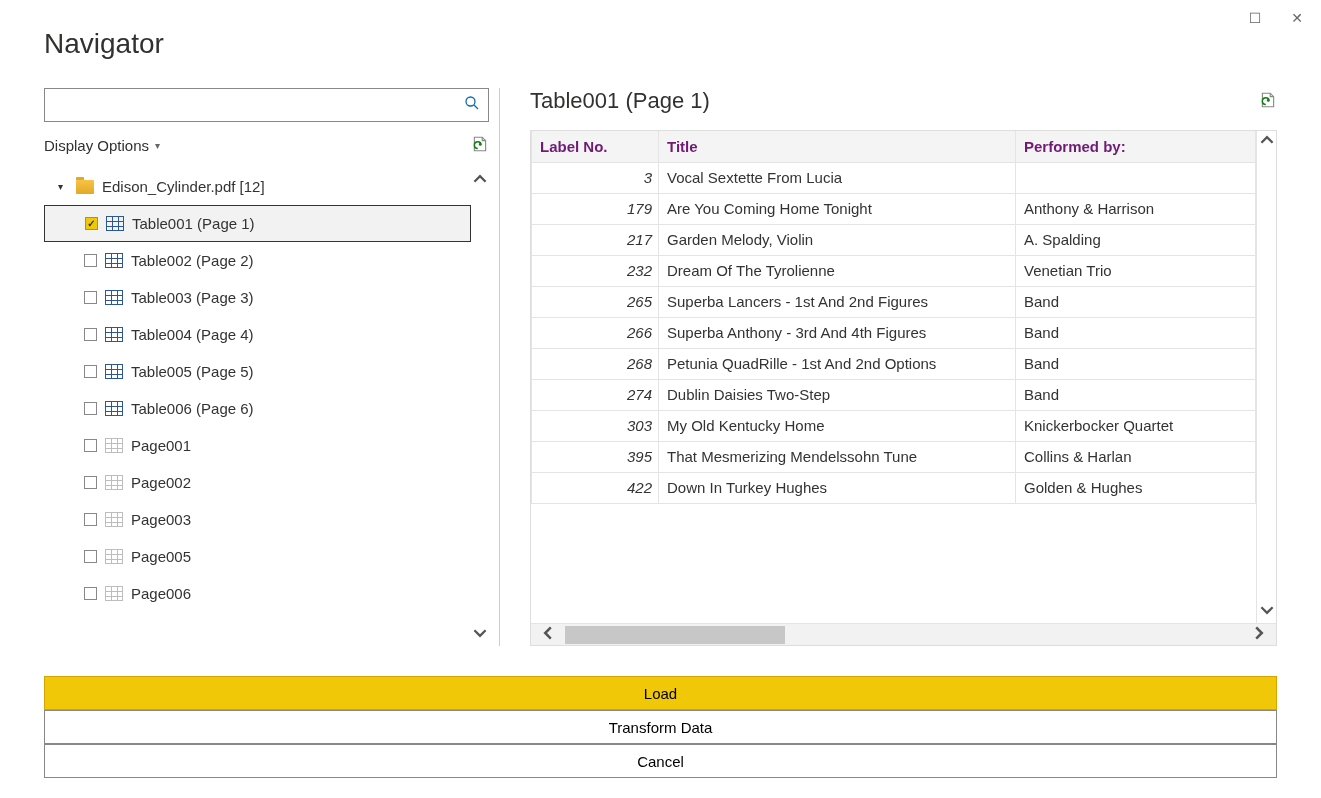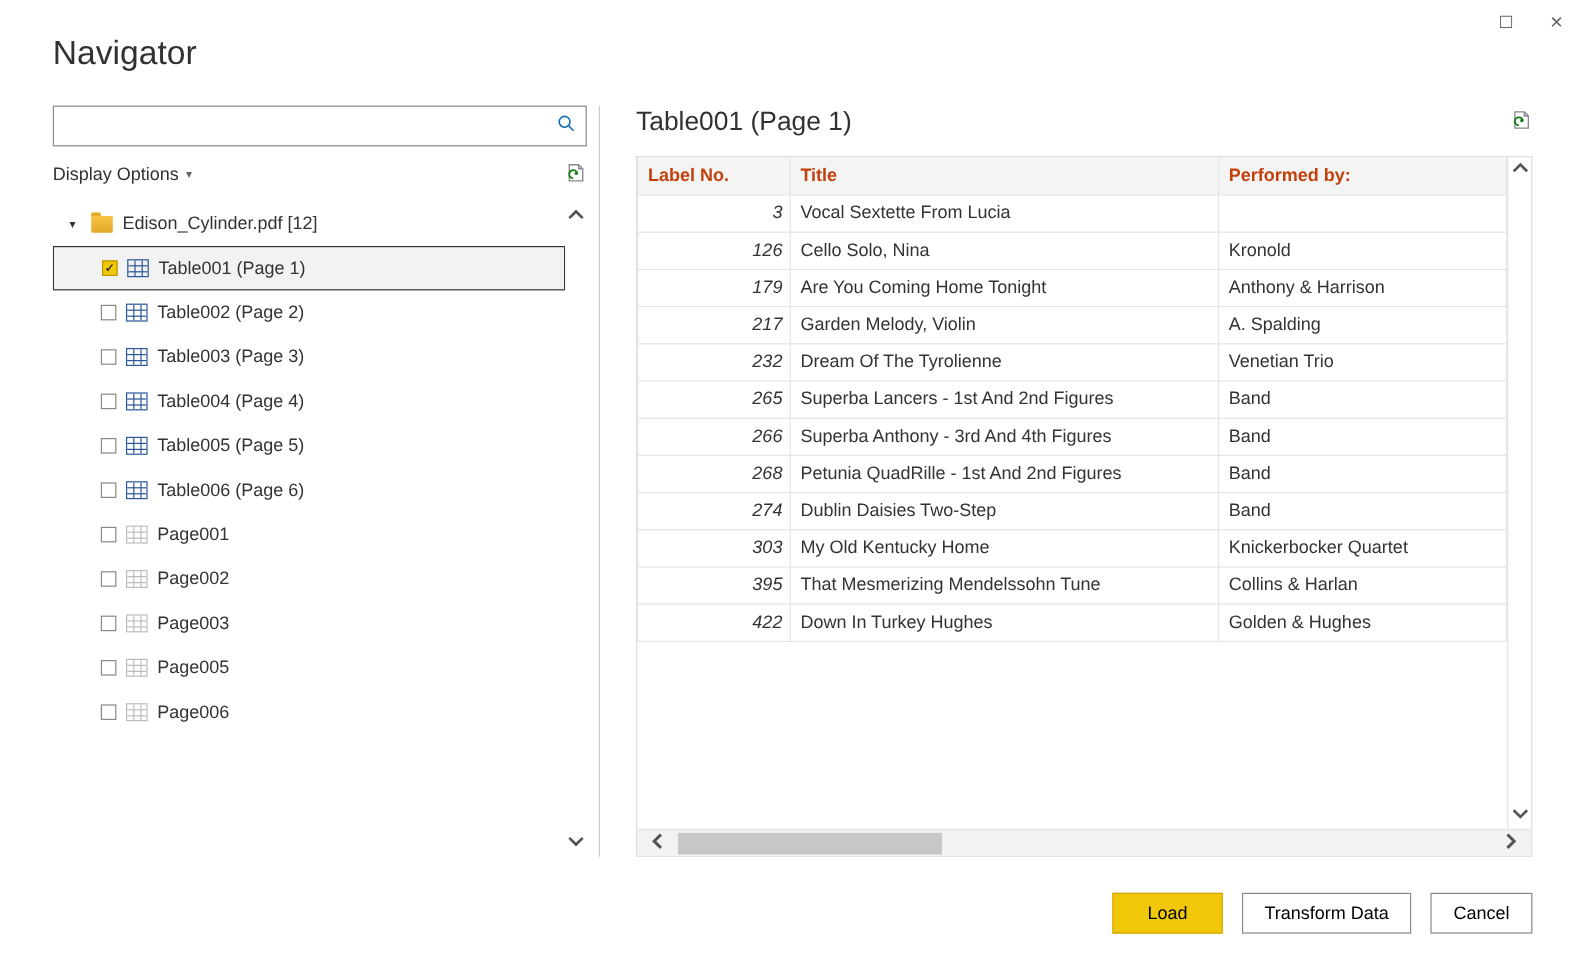--- a/index.html
+++ b/index.html
@@ -175,21 +175,21 @@
     padding: 5px 8px;
     text-align: left;
     font-size: 15px;
     height: 31px;
     white-space: nowrap;
     overflow:hidden;
   }
   th {
     background: #f4f4f4;
     font-weight: 600;
-    color:#c2410c;
+    color:#701a75;
     border-top:none;
     margin-left:42px;
   }
   col.c1{width:127px;}
   col.c2{width:357px;}
   col.c3{width:auto;}
   td.num { text-align: right; font-style: italic; padding-right:6px;}
   .grid-vscroll{
     width:20px;
     display:flex;flex-direction:column;
@@ -205,22 +205,22 @@
     background:#f2f2f2;
     border-top:1px solid #e4e4e4;
   }
   .grid-hscroll .hs-btn{width:34px;text-align:center;color:#555;font-size:18px;}
   .grid-hscroll .hs-track{flex:1;position:relative;height:100%;}
   .grid-hscroll .hs-thumb{position:absolute;left:0;top:2px;height:18px;width:220px;background:#c7c7c7;}
   
   .footer {
     display:flex;
     justify-content:flex-end;
-    gap:16px;
     padding-top:30px;
+    flex-direction:column;
   }
   .btn {
     height:34px;
     padding: 0 18px;
     border:1px solid #8a8886;
     background:#fff;
     font-size:15px;
     font-family:inherit;
     cursor:pointer;
   }
@@ -377,25 +377,20 @@
                 <th>Performed by:</th>
               </tr>
                 </thead>
               <tbody id="grid-rows">
                   <tr>
                     <td class="num">3</td>
                     <td>Vocal Sextette From Lucia</td>
                     <td></td>
                   </tr>
                   <tr>
-                    <td class="num">126</td>
-                    <td>Cello Solo, Nina</td>
-                    <td>Kronold</td>
-                  </tr>
-                  <tr>
                     <td class="num">179</td>
                     <td>Are You Coming Home Tonight</td>
                     <td>Anthony &amp; Harrison</td>
                   </tr>
                   <tr>
                     <td class="num">217</td>
                     <td>Garden Melody, Violin</td>
                     <td>A. Spalding</td>
                   </tr>
                   <tr>
@@ -408,21 +403,21 @@
                     <td>Superba Lancers - 1st And 2nd Figures</td>
                     <td>Band</td>
                   </tr>
                   <tr>
                     <td class="num">266</td>
                     <td>Superba Anthony - 3rd And 4th Figures</td>
                     <td>Band</td>
                   </tr>
                   <tr>
                     <td class="num">268</td>
-                    <td>Petunia QuadRille - 1st And 2nd Figures</td>
+                    <td>Petunia QuadRille - 1st And 2nd Options</td>
                     <td>Band</td>
                   </tr>
                   <tr>
                     <td class="num">274</td>
                     <td>Dublin Daisies Two-Step</td>
                     <td>Band</td>
                   </tr>
                   <tr>
                     <td class="num">303</td>
                     <td>My Old Kentucky Home</td>

